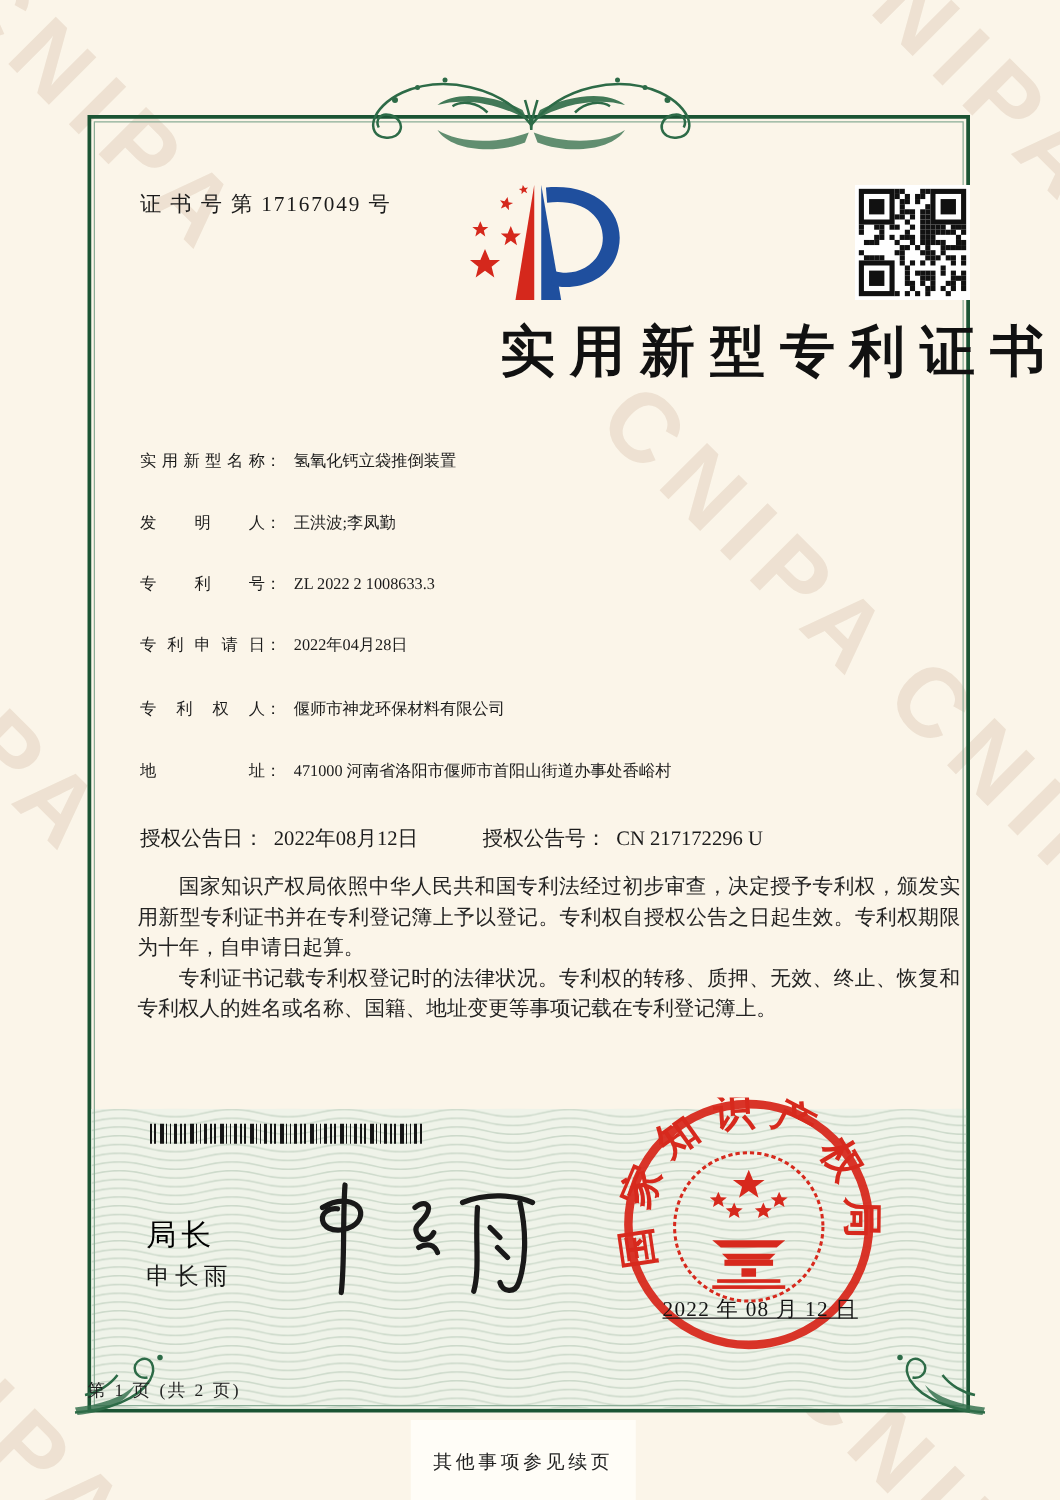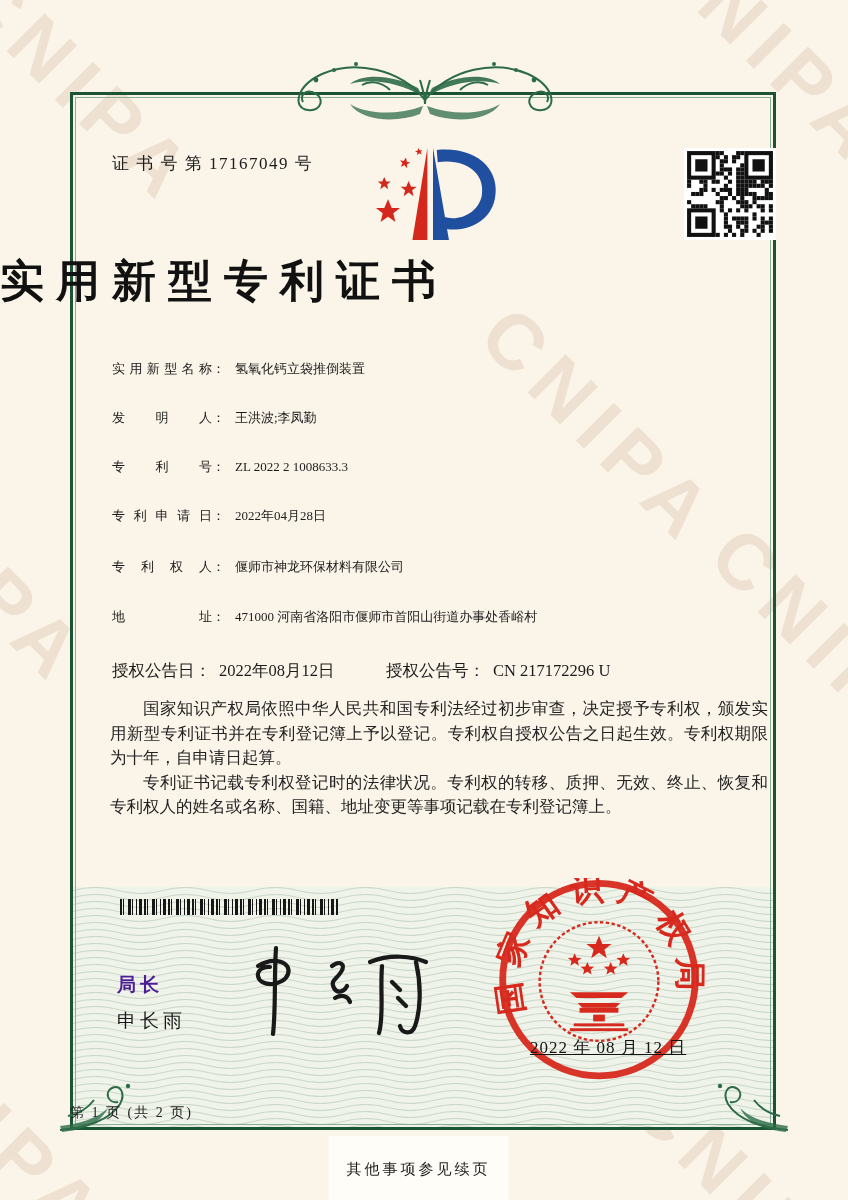--- a/index.html
+++ b/index.html
@@ -24,40 +24,40 @@
   .waves{position:absolute;left:0;bottom:0;z-index:0;}
   .ornament-top{position:absolute;left:270px;top:52px;z-index:2;}
   .corner-orn{position:absolute;top:1076px;z-index:2;}
   .corner-left{left:58px;}
   .corner-right{left:710px;}
   
   .content{position:absolute;inset:0;z-index:2;}
   .cert-no{position:absolute;left:112px;top:152px;font-size:17px;letter-spacing:1.5px;white-space:pre;}
   .logo{position:absolute;left:358px;top:142px;}
   .qr{position:absolute;left:684px;top:148px;width:92px;height:92px;}
-  .title{position:absolute;left:0;top:252px;width:848px;text-align:left;
+  .title{position:absolute;left:0;top:252px;width:848px;text-align:right;
          font-size:44px;font-weight:bold;letter-spacing:12px;color:#111;}
   .frow{position:absolute;left:112px;font-size:13px;white-space:nowrap;}
   .frow .lbl{display:inline-block;width:100px;text-align:justify;text-align-last:justify;vertical-align:top;}
   .frow .colon{display:inline-block;}
   .frow .val{margin-left:10px;}
   .r0{top:360px;} .r1{top:409px;} .r2{top:458px;} .r3{top:507px;} .r4{top:558px;} .r5{top:608px;}
   .grant-row{position:absolute;top:660px;left:0;width:848px;font-size:16.5px;}
   .grant-a{position:absolute;left:112px;white-space:nowrap;}
   .grant-b{position:absolute;left:386px;white-space:nowrap;}
   .grant-row .val{margin-left:8px;}
   .body-text{position:absolute;left:110px;top:697px;width:658px;font-size:16.5px;
              line-height:24.5px;text-align:justify;color:#232323;}
   .body-text p{margin:0;text-indent:2em;}
   .barcode{position:absolute;left:120px;top:899px;width:218px;height:16px;
     background:repeating-linear-gradient(90deg,#161616 0 2px,transparent 2px 3.5px,#161616 3.5px 4.5px,
       transparent 4.5px 8px,#161616 8px 11px,transparent 11px 12.5px,#161616 12.5px 13.5px,
       transparent 13.5px 16px,#161616 16px 17px,transparent 17px 19px,#161616 19px 22px,transparent 22px 24px);}
-  .director-title{position:absolute;left:117px;top:972px;font-size:19px;letter-spacing:4px;
-      font-family:"Liberation Sans","DejaVu Sans",sans-serif;color:#4c1d95;font-weight:bold;}
+  .director-title{position:absolute;left:117px;top:972px;font-size:24px;letter-spacing:4px;
+      font-family:"Liberation Sans","DejaVu Sans",sans-serif;color:#000000;}
   .director-name{position:absolute;left:117px;top:1008px;font-size:19px;letter-spacing:4px;
       font-family:"Liberation Sans","DejaVu Sans",sans-serif;color:#191919;}
   .signature{position:absolute;left:240px;top:936px;}
   .seal{position:absolute;left:492px;top:878px;}
   .seal-date{position:absolute;left:530px;top:1036px;font-size:17px;letter-spacing:1px;color:#141414;white-space:pre;text-decoration:underline;}
   .page-info{position:absolute;left:70px;top:1104px;width:706px;
              font-size:14px;letter-spacing:2px;color:#222;}
   .footer-note{position:absolute;left:50%;top:1136px;transform:translateX(-53%);
                background:#fffdf7;padding:24px 18px;font-size:15px;letter-spacing:3px;color:#1d1d1d;}
 </style>

